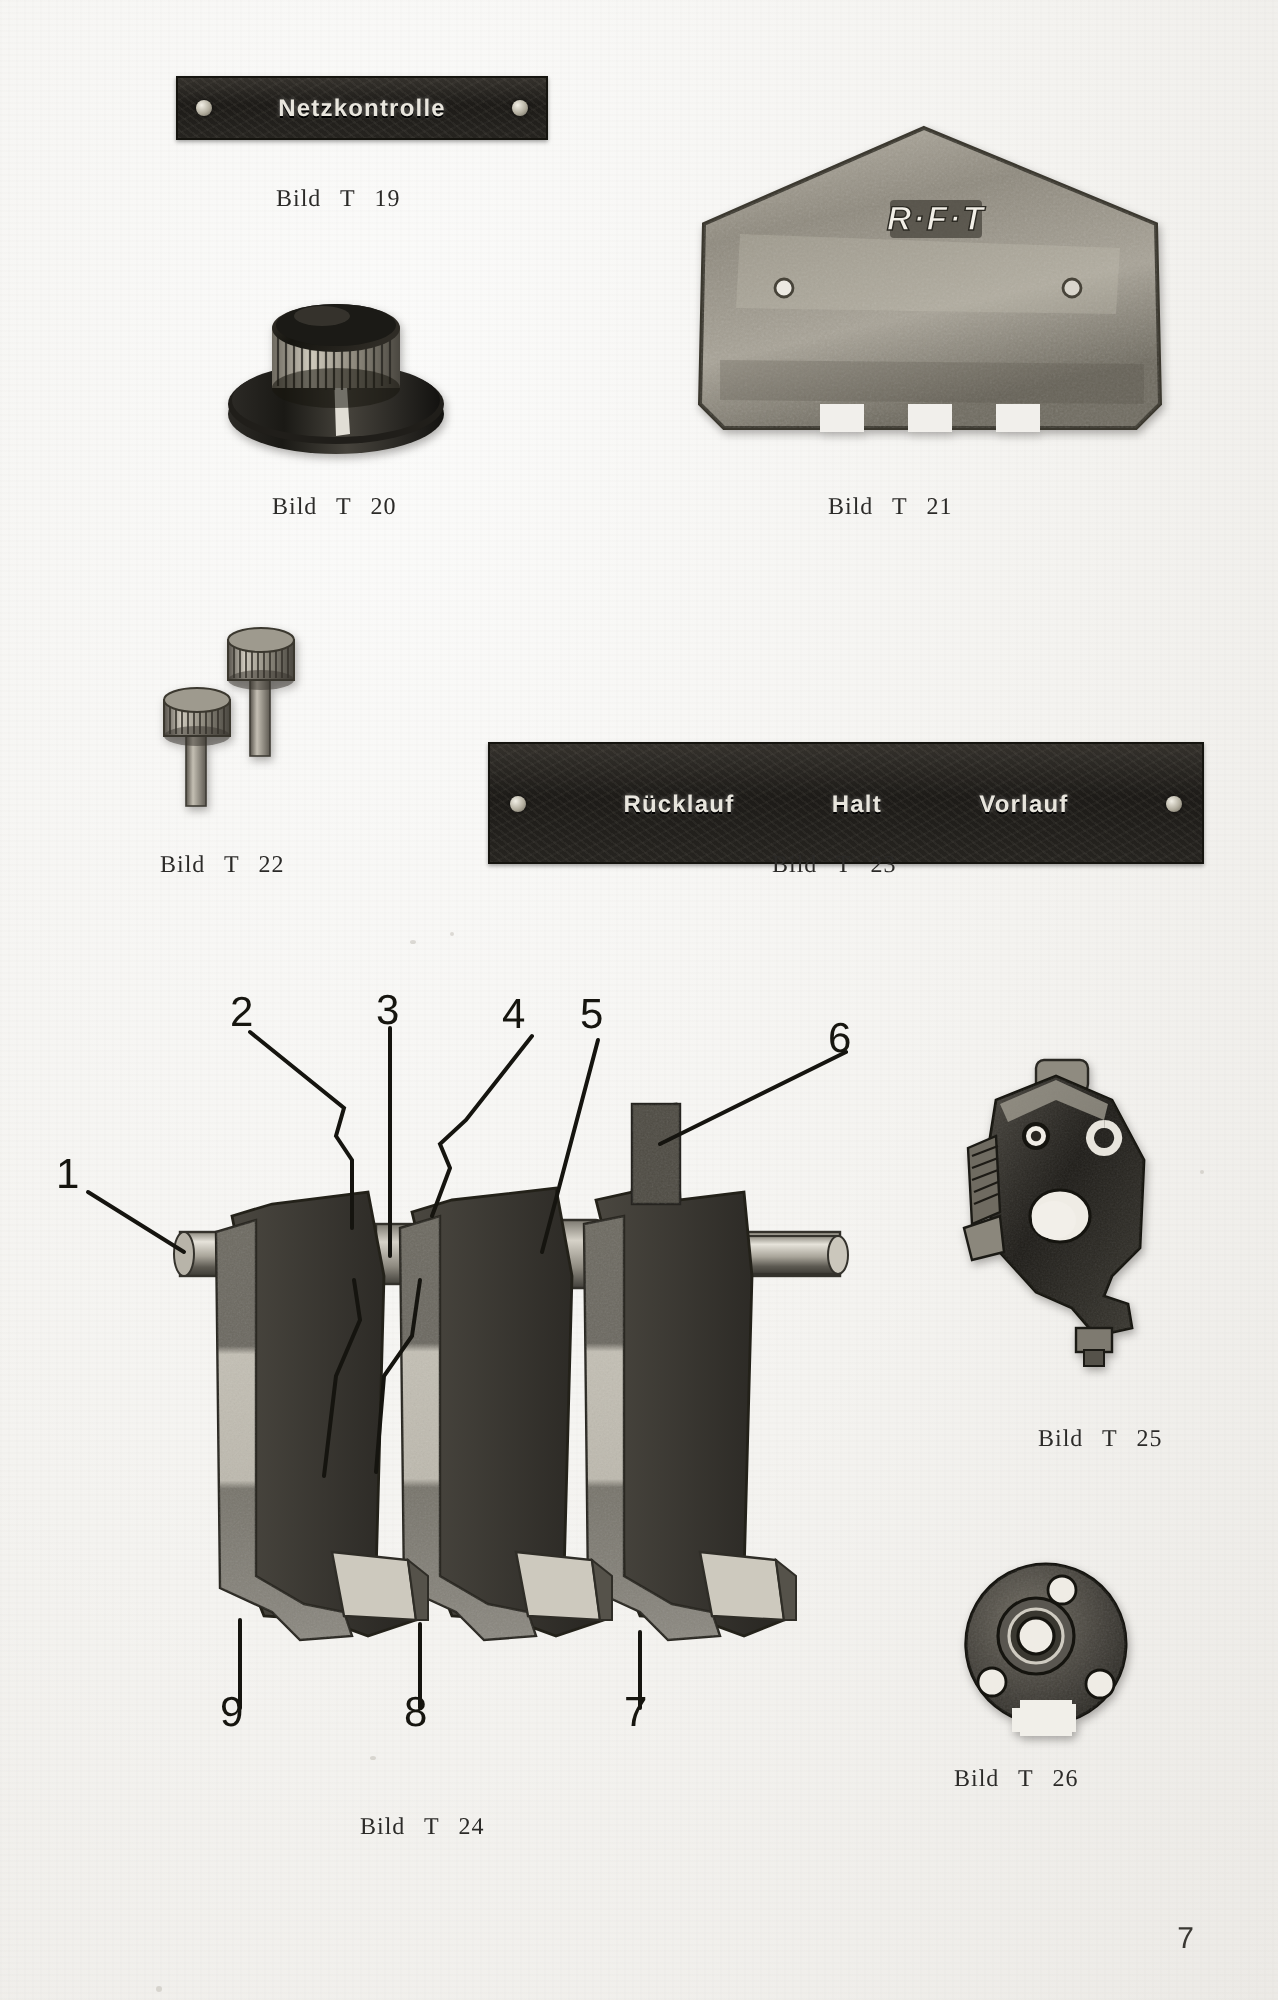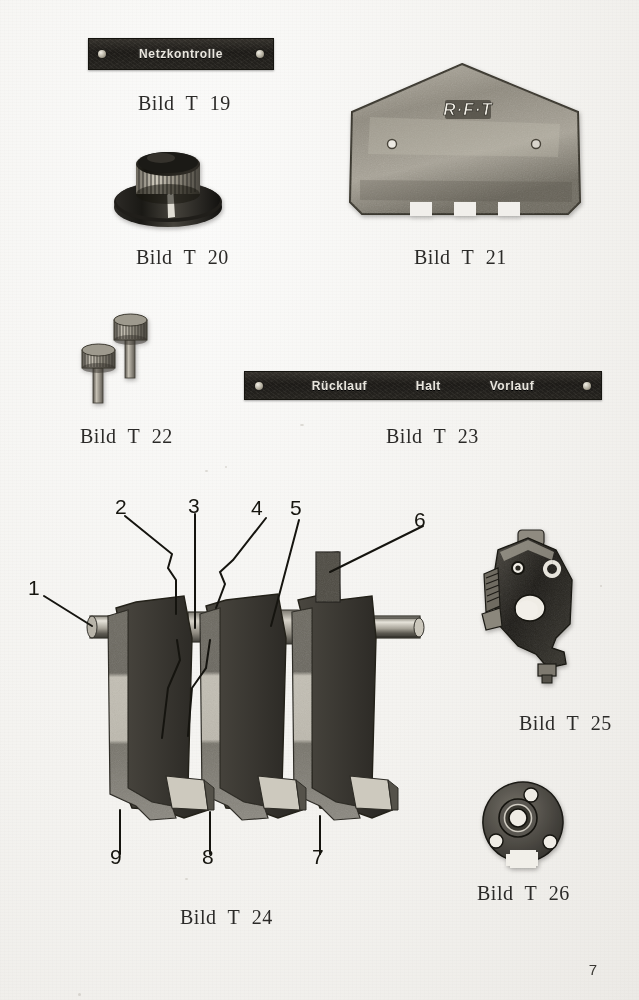--- a/index.html
+++ b/index.html
@@ -24,21 +24,21 @@
       repeating-linear-gradient(0deg, rgba(120,115,105,.030) 0 1px, rgba(255,255,255,0) 1px 3px),
       repeating-linear-gradient(90deg, rgba(120,115,105,.025) 0 1px, rgba(255,255,255,0) 1px 4px);
     pointer-events:none;
   }
   .spots{position:absolute;inset:0;pointer-events:none;}
   .spot{position:absolute;background:#b9b4aa;border-radius:50%;opacity:.45;}
 
   .caption{
     position:absolute;
     font-family:"Liberation Serif", serif;
-    font-size:20px;
+    font-size:12px;
     color:#2b2a28;
     letter-spacing:.5px;
     white-space:nowrap;
   }
   .caption .sp{display:inline-block;width:6px;}
 
   
   .plate{
     position:absolute;
     background:linear-gradient(180deg,#34312c 0%,#1d1b18 45%,#262420 100%);
@@ -256,21 +256,21 @@
           <line x1="31" y1="41" x2="31" y2="57"></line>
             <line x1="34" y1="41" x2="34" y2="57"></line>
         </g>
         <ellipse cx="20.5" cy="40" rx="16.5" ry="6" fill="#9e9a8e" stroke="#3b382f" stroke-width="1"></ellipse>
         <ellipse cx="20.5" cy="58" rx="16.5" ry="5" fill="#35322b" opacity=".5"></ellipse>
       </g>
     </svg>
   </div>
   <div class="caption" style="left:80px;top:425px;">Bild<span class="sp"></span> T<span class="sp"></span> 22</div>
 
-  <div class="plate" style="left:244px;top:371px;width:336px;height:27px;padding:0 10px;justify-content:space-between;">
+  <div class="plate" style="left:244px;top:371px;width:336px;height:27px;padding:16px 10px;justify-content:space-between;">
     <div class="noise"></div>
     <span class="rivet"></span>
     <span class="plate-text">Rücklauf</span>
     <span class="plate-text">Halt</span>
     <span class="plate-text">Vorlauf</span>
     <span class="rivet"></span>
   </div>
   <div class="caption" style="left:386px;top:425px;">Bild<span class="sp"></span> T<span class="sp"></span> 23</div>
 
   <div class="obj" style="left:20px;top:488px;width:420px;height:380px;">

